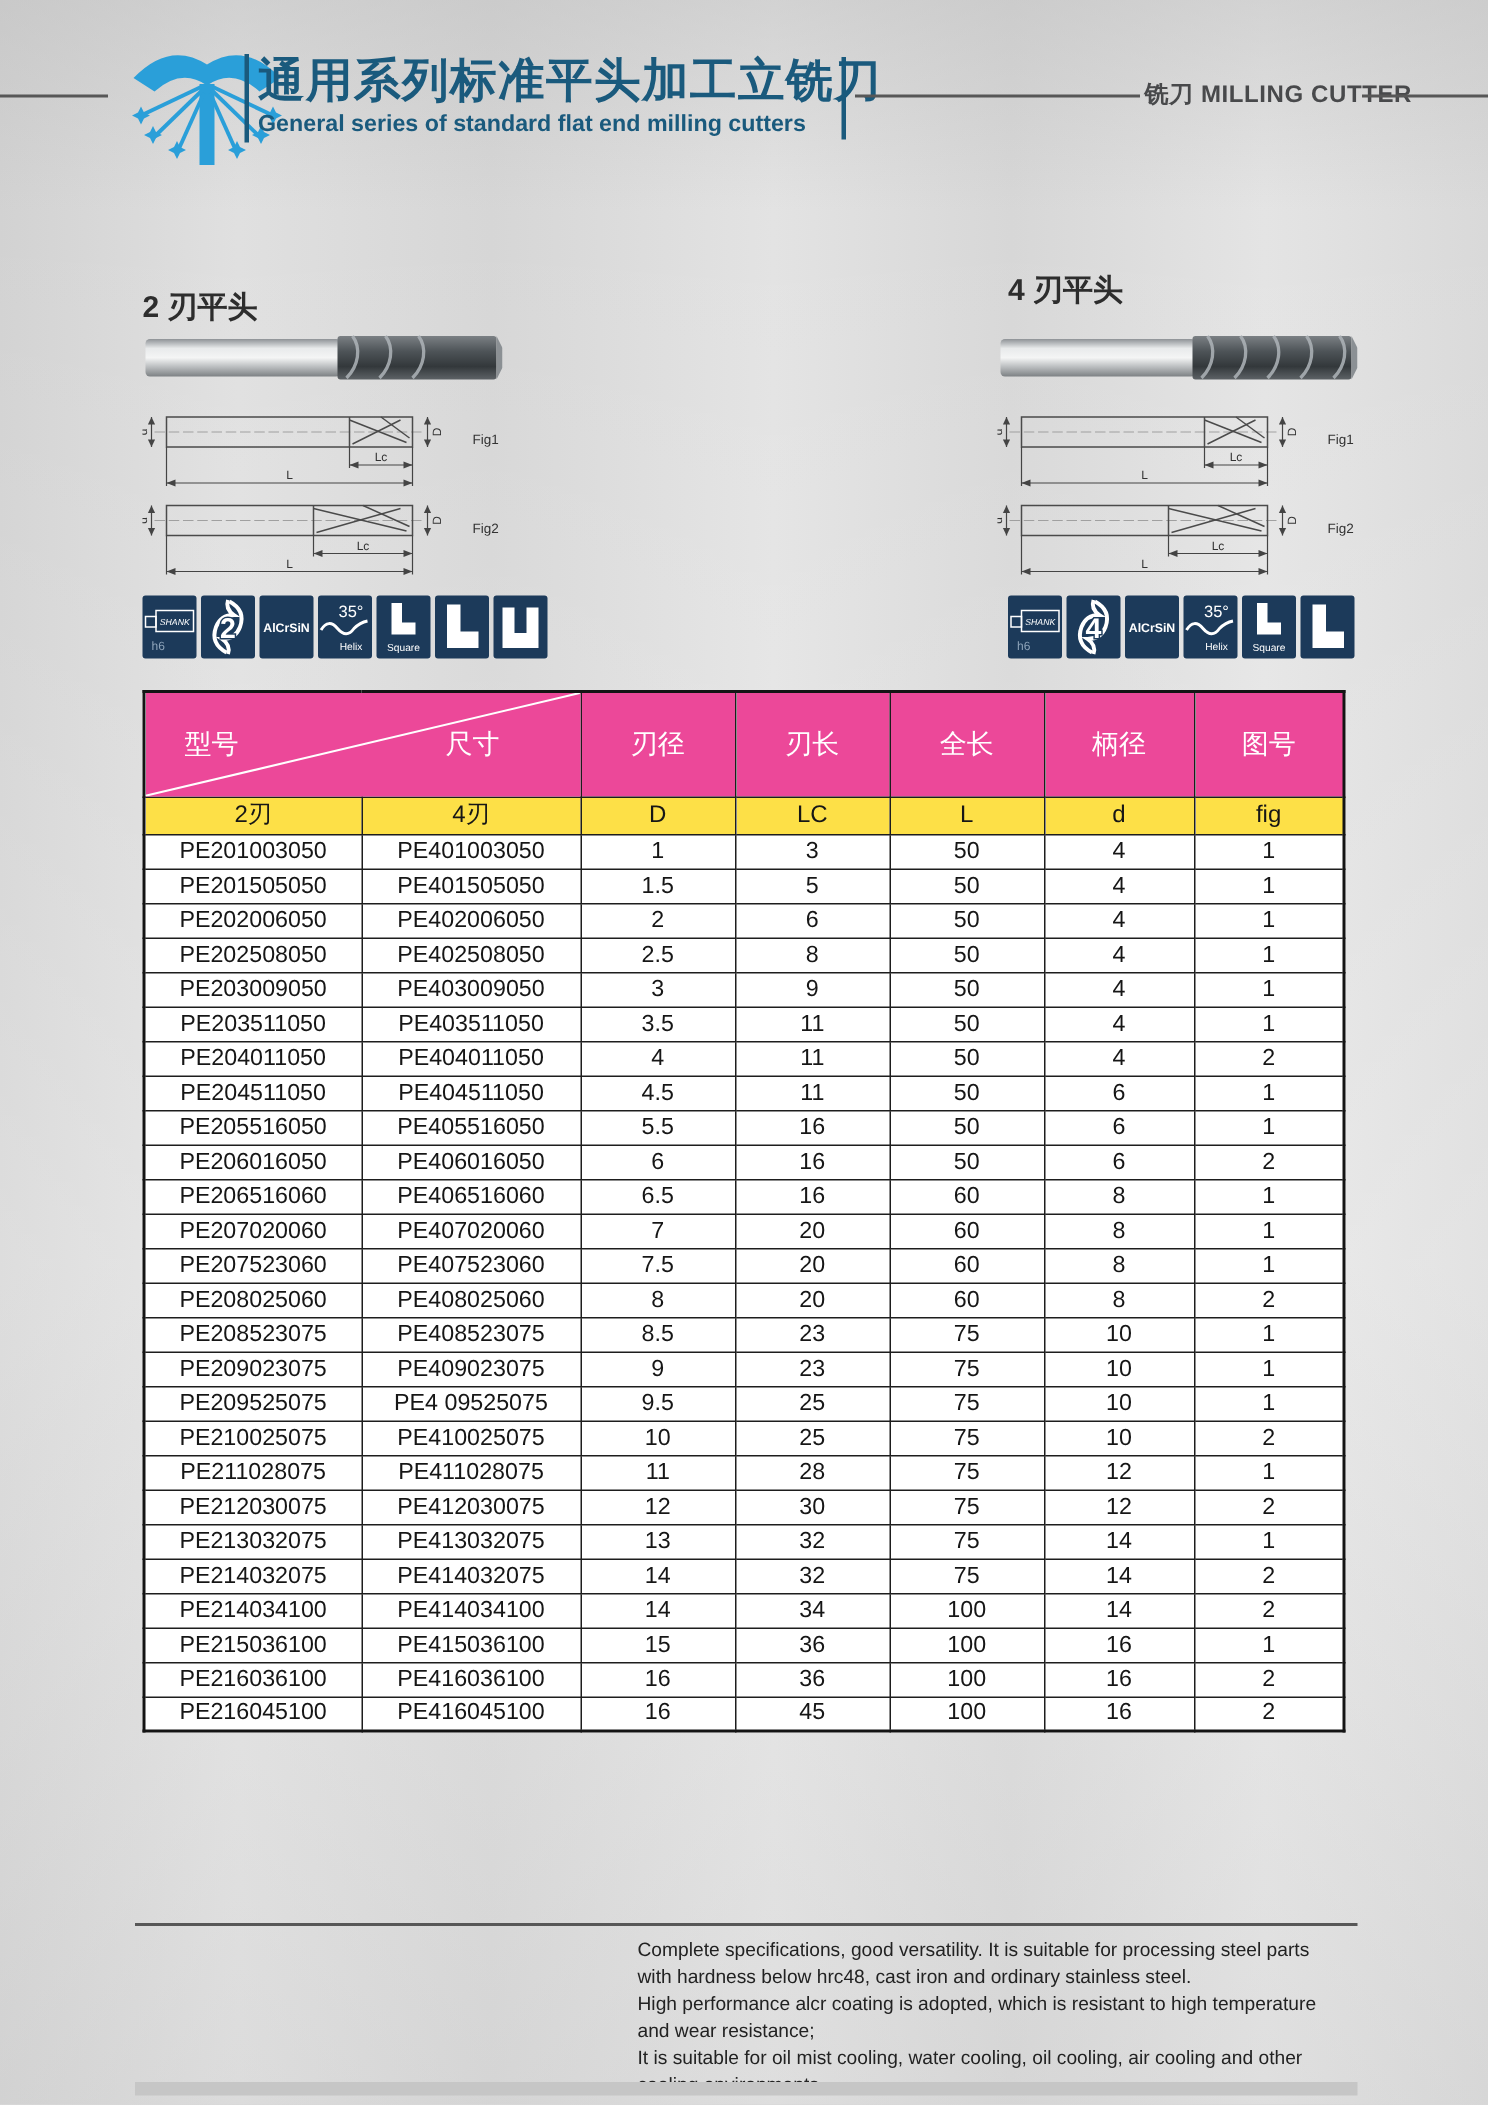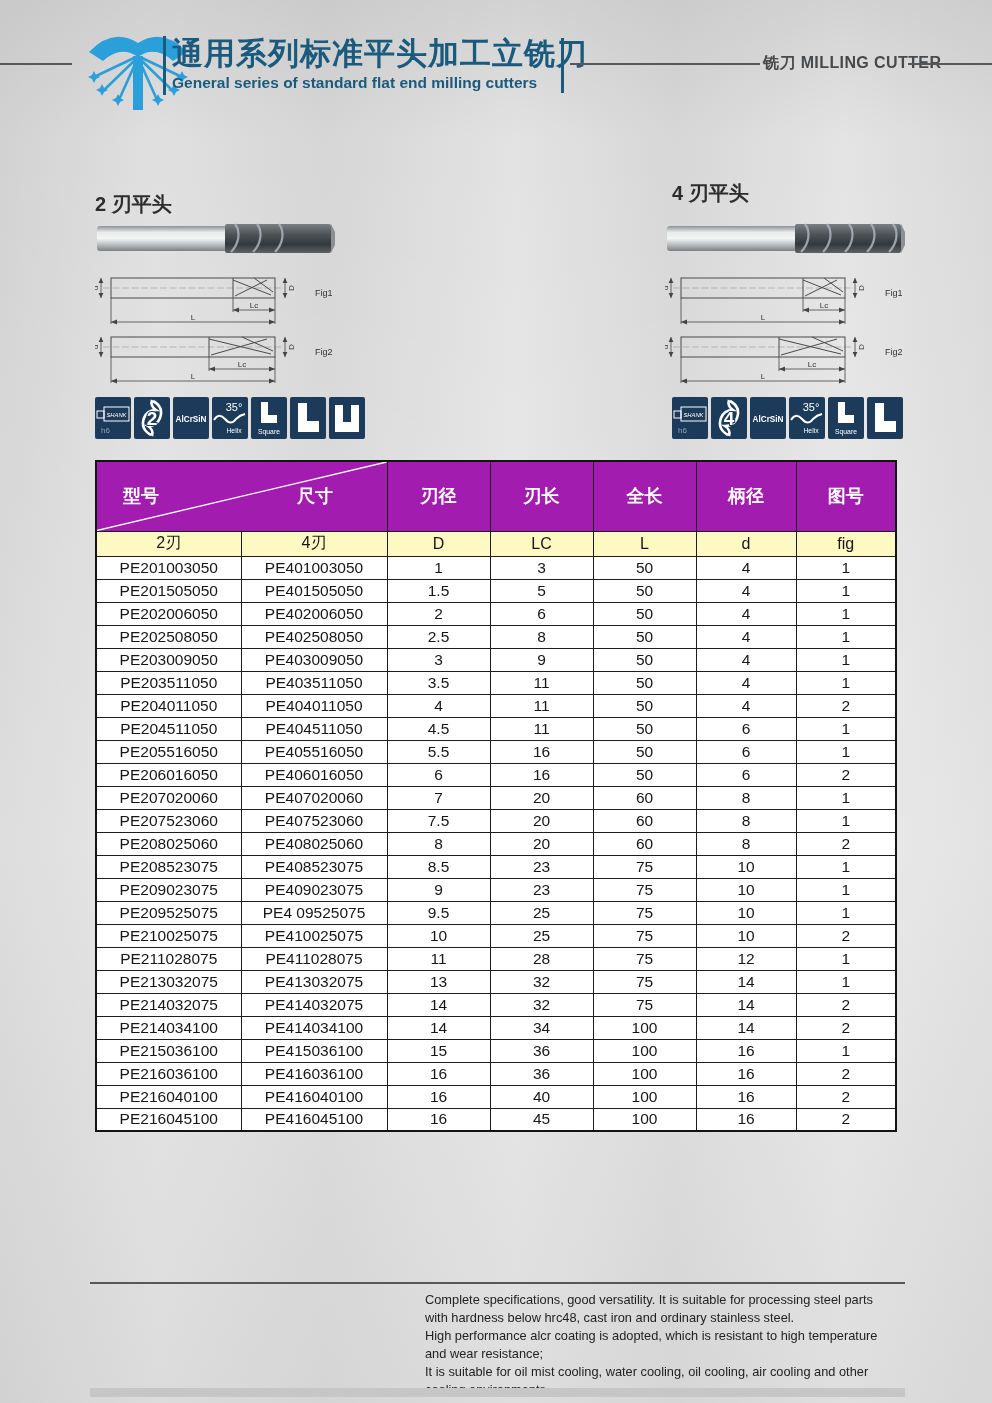--- a/index.html
+++ b/index.html
@@ -14,22 +14,22 @@
   .vbar{width:3px;background:#1a5a7d}
   .title-cn{font-size:31px;font-weight:bold;color:#1a5a7d;letter-spacing:1px;white-space:nowrap}
   .title-en{font-size:15.5px;font-weight:bold;color:#1a5a7d;white-space:nowrap}
   .right-label{font-size:16px;font-weight:bold;color:#48494b;letter-spacing:.4px;white-space:nowrap}
   .sec-title{font-size:20px;font-weight:600;color:#2d2d2d;white-space:nowrap}
   .badges{display:flex;gap:3px}
   .badge{width:36px;height:42px;background:#1c3a5a;border-radius:2px;position:relative;overflow:hidden;flex:0 0 auto}
   .badge svg{position:absolute;left:0;top:0;width:100%;height:100%}
   table.spec{border-collapse:collapse;table-layout:fixed;width:800px;background:#fff;border:2px solid #141414}
   .spec th,.spec td{border:1px solid #1d1d1d;text-align:center;vertical-align:middle;color:#161616;overflow:hidden;white-space:nowrap}
-  .spec thead th{background:#a21caf;color:#fff;font-weight:700;font-size:18px;height:70px}
-  .spec tr.sub td{font-size:16px;height:25px;background:#fef9c3}
+  .spec thead th{background:#ec4899;color:#fff;font-weight:400;font-size:18px;height:70px}
+  .spec tr.sub td{font-size:16px;height:25px;background:#fde047}
   .spec tbody tr td{font-size:15.5px;height:23px;background:#fff}
   .diag-cell{position:relative;padding:0}
   .diag-cell>svg{position:absolute;left:0;top:0;width:100%;height:100%}
   .diag-cell .lbl-model{position:absolute;left:26px;top:50%;transform:translateY(-50%)}
   .diag-cell .lbl-size{position:absolute;left:200px;top:50%;transform:translateY(-50%)}
   .foot-cn{font-size:13.5px;color:#313131;line-height:1.52;white-space:pre-line;width:335px}
   .foot-en{font-size:12.8px;color:#222;line-height:1.4;white-space:pre-line;width:495px}
   .bottom-bar{background:#c6c6c6;height:9px}
   .diagram svg{display:block}
 </style>
@@ -473,20 +473,29 @@
         <tr>
           <td>PE206016050</td>
           <td>PE406016050</td>
           <td>6</td>
           <td>16</td>
           <td>50</td>
           <td>6</td>
           <td>2</td>
         </tr>
         <tr>
+          <td>PE206516060</td>
+          <td>PE406516060</td>
+          <td>6.5</td>
+          <td>16</td>
+          <td>60</td>
+          <td>8</td>
+          <td>1</td>
+        </tr>
+        <tr>
           <td>PE207020060</td>
           <td>PE407020060</td>
           <td>7</td>
           <td>20</td>
           <td>60</td>
           <td>8</td>
           <td>1</td>
         </tr>
         <tr>
           <td>PE207523060</td>
@@ -545,20 +554,29 @@
         <tr>
           <td>PE211028075</td>
           <td>PE411028075</td>
           <td>11</td>
           <td>28</td>
           <td>75</td>
           <td>12</td>
           <td>1</td>
         </tr>
         <tr>
+          <td>PE212030075</td>
+          <td>PE412030075</td>
+          <td>12</td>
+          <td>30</td>
+          <td>75</td>
+          <td>12</td>
+          <td>2</td>
+        </tr>
+        <tr>
           <td>PE213032075</td>
           <td>PE413032075</td>
           <td>13</td>
           <td>32</td>
           <td>75</td>
           <td>14</td>
           <td>1</td>
         </tr>
         <tr>
           <td>PE214032075</td>
@@ -585,29 +603,20 @@
           <td>36</td>
           <td>100</td>
           <td>16</td>
           <td>1</td>
         </tr>
         <tr>
           <td>PE216036100</td>
           <td>PE416036100</td>
           <td>16</td>
           <td>36</td>
-          <td>100</td>
-          <td>16</td>
-          <td>2</td>
-        </tr>
-        <tr>
-          <td>PE216040100</td>
-          <td>PE416040100</td>
-          <td>16</td>
-          <td>40</td>
           <td>100</td>
           <td>16</td>
           <td>2</td>
         </tr>
         <tr>
           <td>PE216045100</td>
           <td>PE416045100</td>
           <td>16</td>
           <td>45</td>
           <td>100</td>

